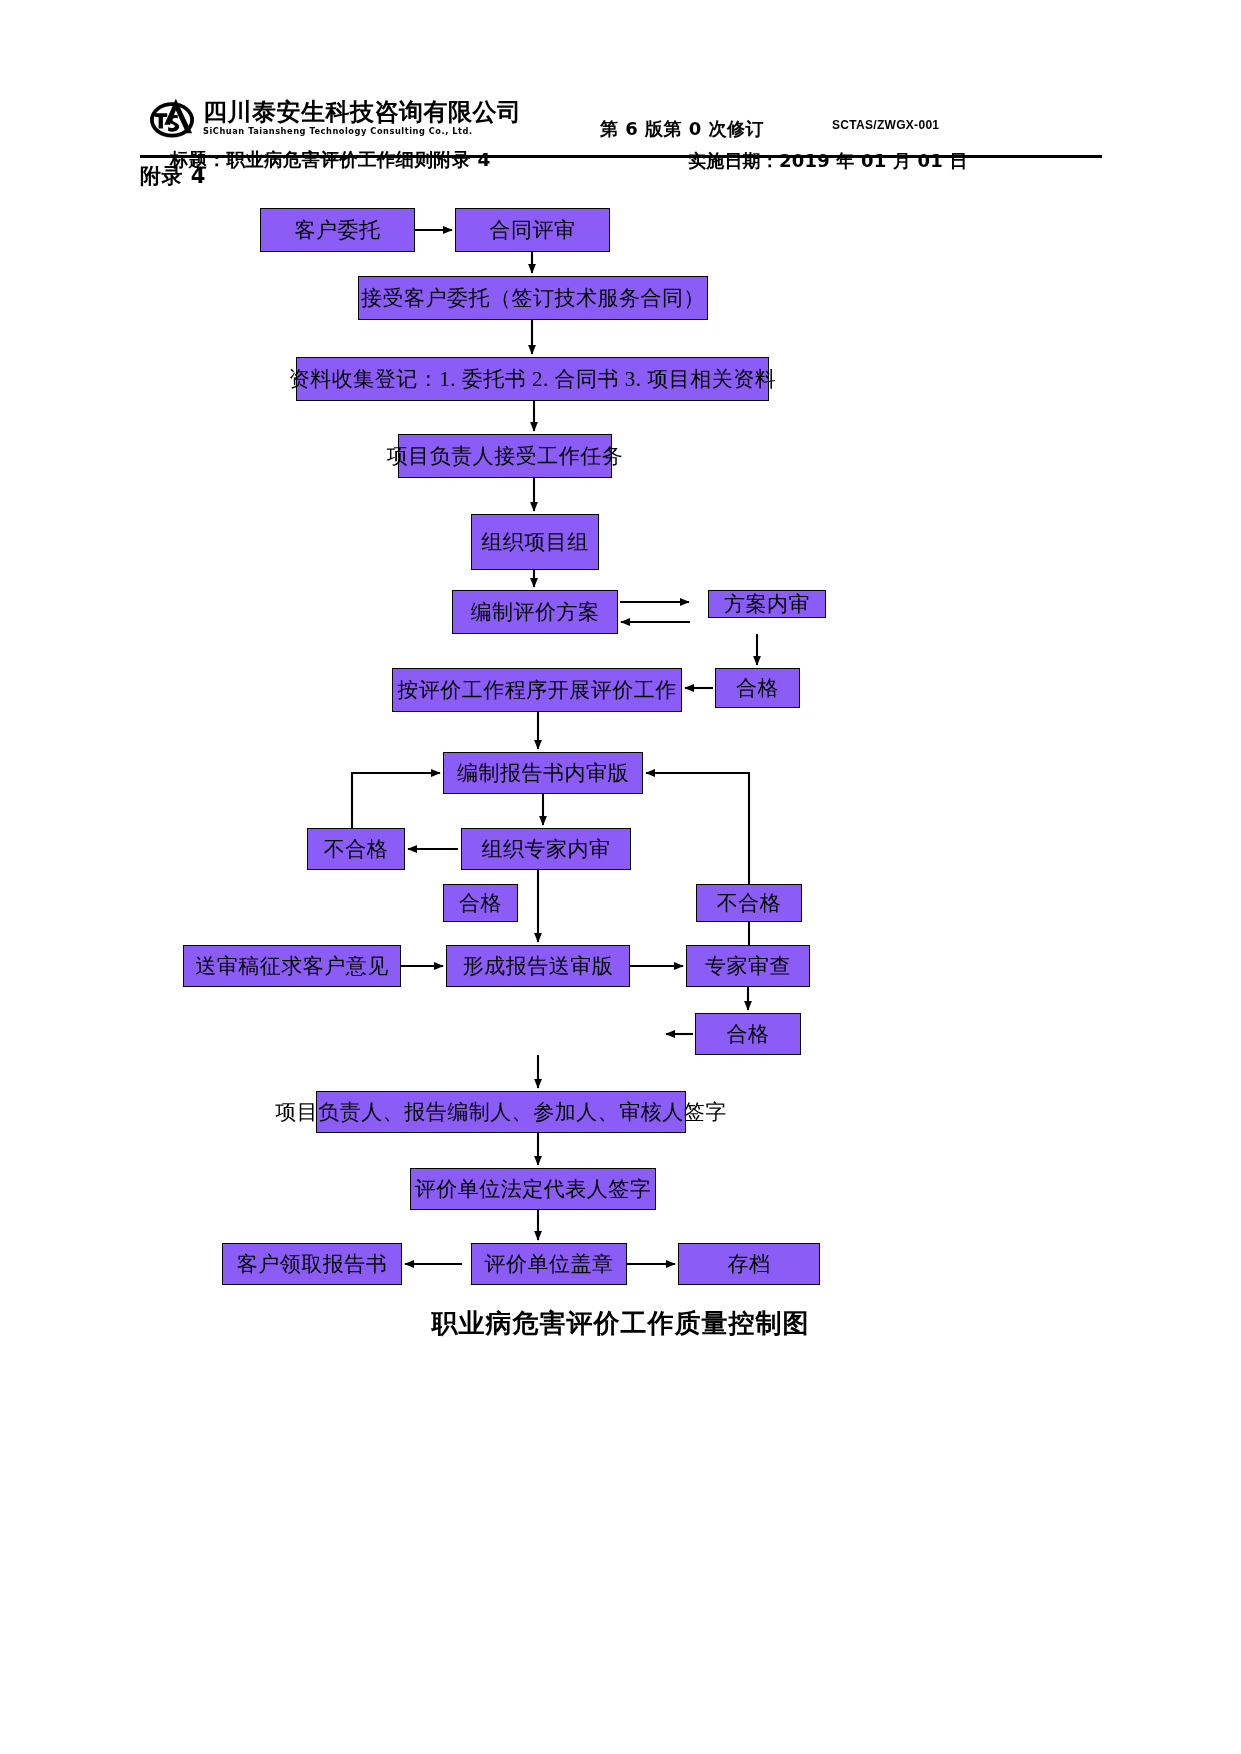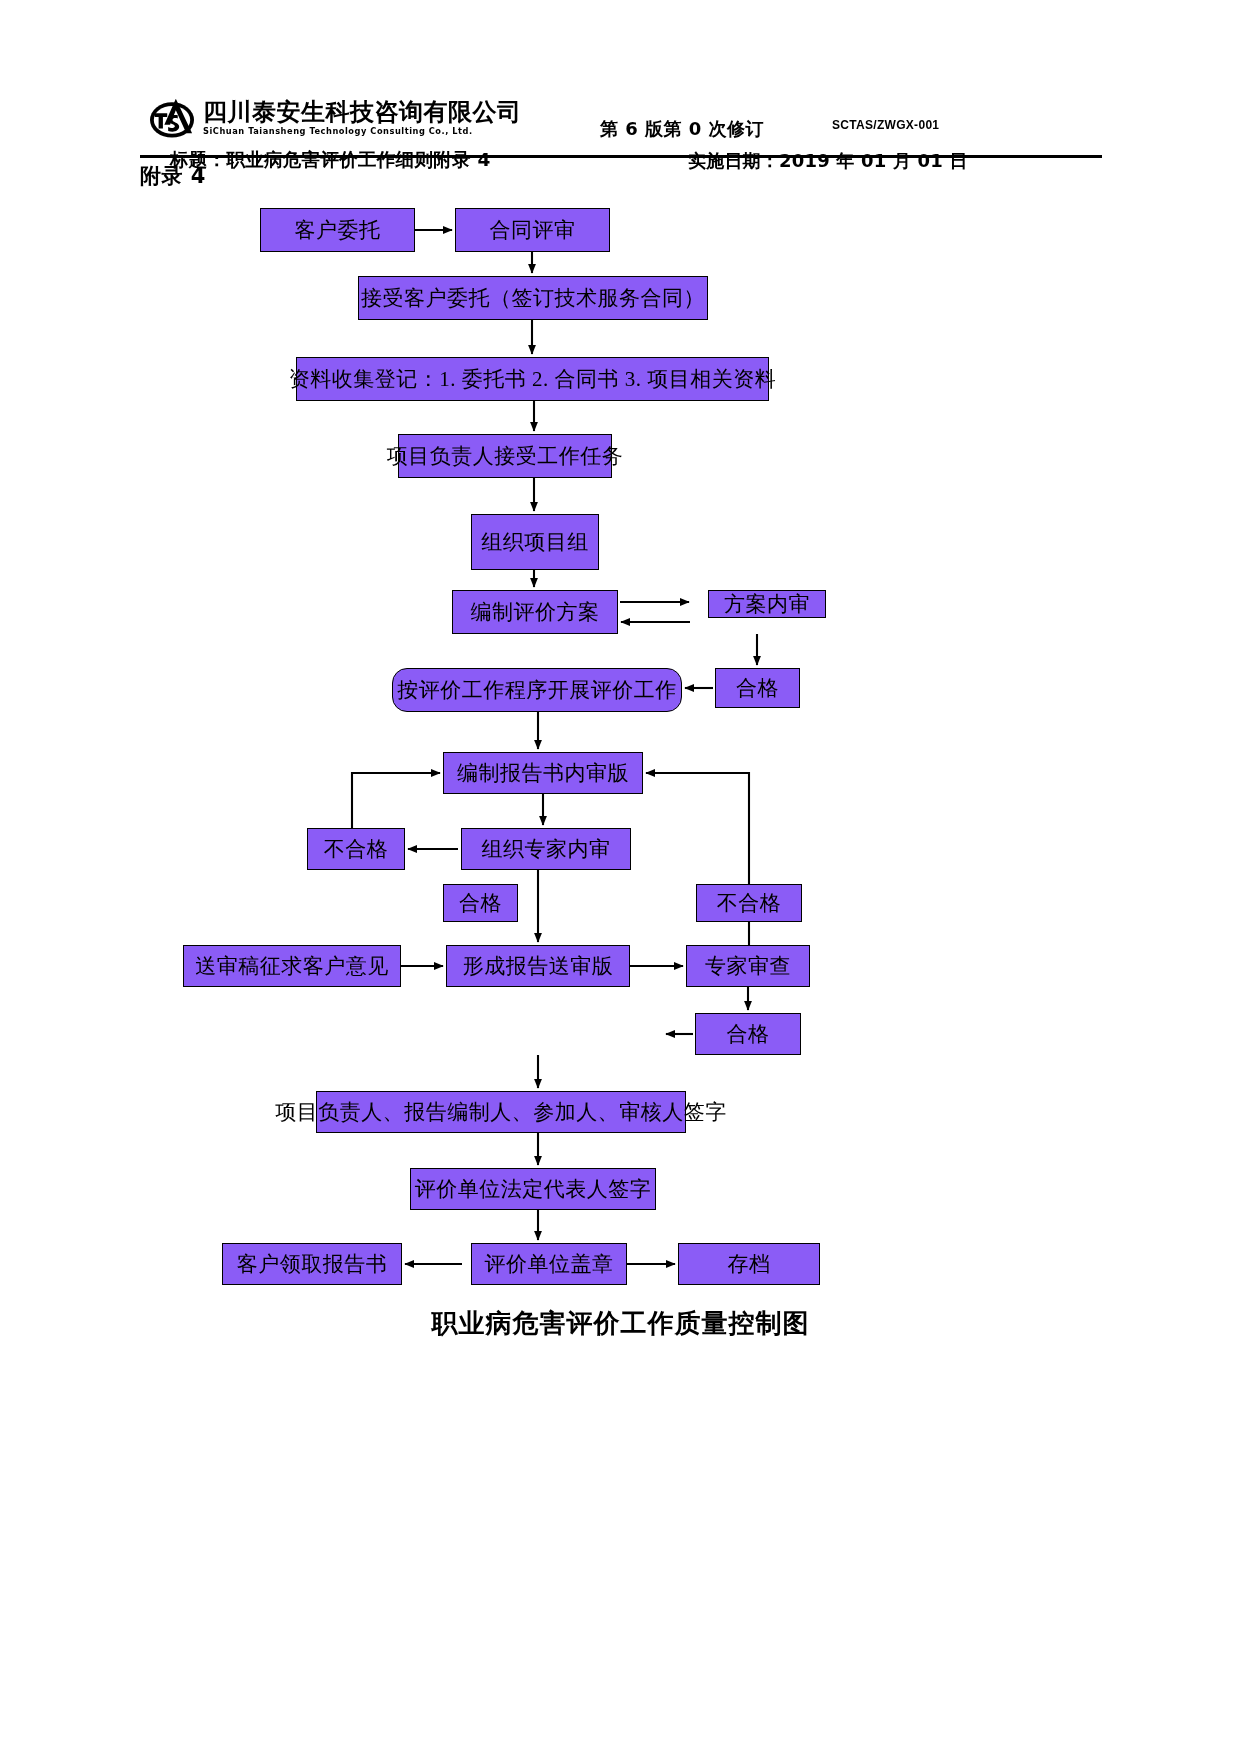--- a/index.html
+++ b/index.html
@@ -270,21 +270,21 @@
 
     <div class="fnode" style="left:260px;  top:208px;  width:155px; height:44px;">客户委托</div>
     <div class="fnode" style="left:455px;  top:208px;  width:155px; height:44px;">合同评审</div>
     <div class="fnode" style="left:358px;  top:276px;  width:350px; height:44px;">接受客户委托（签订技术服务合同）</div>
     <div class="fnode" style="left:296px;  top:357px;  width:473px; height:44px;">资料收集登记：1. 委托书 2. 合同书 3. 项目相关资料</div>
     <div class="fnode" style="left:398px;  top:434px;  width:214px; height:44px;">项目负责人接受工作任务</div>
     <div class="fnode" style="left:471px;  top:514px;  width:128px; height:56px;">组织项目组</div>
     <div class="fnode" style="left:452px;  top:590px;  width:166px; height:44px;">编制评价方案</div>
     <div class="fnode" style="left:692px;  top:590px;  width:118px; height:28px;margin-left:16px;">方案内审</div>
     <div class="fnode" style="left:715px; top:668px; width:85px;  height:40px;">合格</div>
-    <div class="fnode" style="left:392px;  top:668px;  width:290px; height:44px;border-radius:15px;">按评价工作程序开展评价工作</div>
+    <div class="fnode" style="left:392px;  top:668px;  width:290px; height:44px;">按评价工作程序开展评价工作</div>
     <div class="fnode" style="left:443px;  top:752px;  width:200px; height:42px;">编制报告书内审版</div>
     <div class="fnode" style="left:461px;  top:828px;  width:170px; height:42px;">组织专家内审</div>
     <div class="fnode" style="left:307px; top:828px; width:98px;  height:42px;">不合格</div>
     <div class="fnode" style="left:443px; top:884px; width:75px;  height:38px;">合格</div>
     <div class="fnode" style="left:696px; top:884px; width:106px; height:38px;">不合格</div>
     <div class="fnode" style="left:183px;  top:945px;  width:218px; height:42px;">送审稿征求客户意见</div>
     <div class="fnode" style="left:446px;  top:945px;  width:184px; height:42px;">形成报告送审版</div>
     <div class="fnode" style="left:686px;  top:945px;  width:124px; height:42px;">专家审查</div>
     <div class="fnode" style="left:695px; top:1013px; width:106px; height:42px;">合格</div>
     <div class="fnode" style="left:316px;  top:1091px; width:370px; height:42px;">项目负责人、报告编制人、参加人、审核人签字</div>

